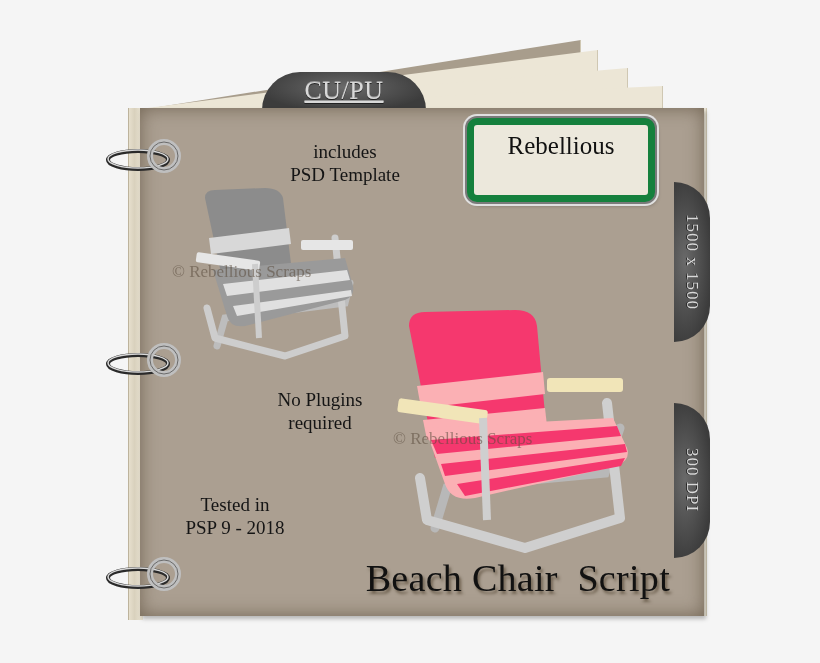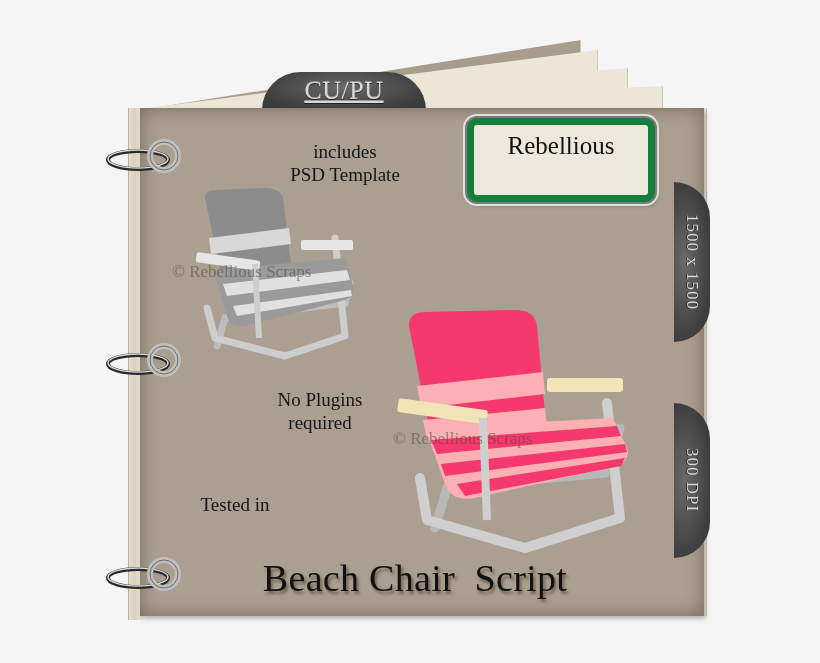--- a/index.html
+++ b/index.html
@@ -132,20 +132,21 @@
   <div>PSD Template</div>
 </div>
 <div class="label" style="left:485px;top:243px;width:120px;">
 </div>
 <div class="label" style="left:255px;top:388px;width:130px;">
   <div>No Plugins</div>
   <div>required</div>
 </div>
 <div class="label" style="left:165px;top:473px;width:140px;margin-top:20px;">
   <div>Tested in</div>
+  <div>PSP 9 - 2018</div>
 </div>
 
 <svg class="abs" style="left:195px;top:188px;" width="170" height="175" viewBox="0 0 170 175">
   <path d="M22 158 L 30 130 L 150 115 L 155 95" fill="none" stroke="#bdbdbd" stroke-width="7" stroke-linecap="round"></path>
   <path d="M12 120 L 20 150 L 90 168 L 150 148 L 140 50" fill="none" stroke="#cdcdcd" stroke-width="7" stroke-linejoin="round" stroke-linecap="round"></path>
   <path d="M10 10 Q 10 2 20 2 L 70 0 Q 85 0 88 10 L 98 92 L 30 104 Z" fill="#8c8c8c"></path>
   <path d="M14 50 L 94 40 L 96 56 L 16 66 Z" fill="#d8d8d8"></path>
   <path d="M18 82 L 150 70 L 158 98 Q 160 108 150 112 L 50 138 Q 35 140 32 128 Z" fill="#9a9a9a"></path>
   <path d="M28 96 L 152 82 L 155 92 L 32 108 Z" fill="#e0e0e0"></path>
   <path d="M38 118 L 156 102 L 157 108 L 42 128 Z" fill="#e0e0e0"></path>
@@ -165,13 +166,13 @@
   <path d="M46 156 L 230 136 L 232 144 L 50 168 Z" fill="#f5386e"></path>
   <path d="M62 176 L 230 150 L 226 158 L 70 188 Z" fill="#f5386e"></path>
   <rect x="4" y="90" width="90" height="14" rx="3" fill="#f1e5b8" transform="rotate(8 4 90)"></rect>
   <rect x="152" y="70" width="76" height="14" rx="3" fill="#f1e5b8"></rect>
   <path d="M88 110 L 92 212" stroke="#cfcfcf" stroke-width="8"></path>
 </svg>
 
 <div class="watermark" style="left:172px;top:262px;">© Rebellious Scraps</div>
 <div class="watermark" style="left:393px;top:429px;">© Rebellious Scraps</div>
 
-<div class="title" style="white-space:pre;">Beach Chair  Script</div>
+<div class="title" style="white-space:pre;text-align:right;">Beach Chair  Script</div>
 
 </body></html>

